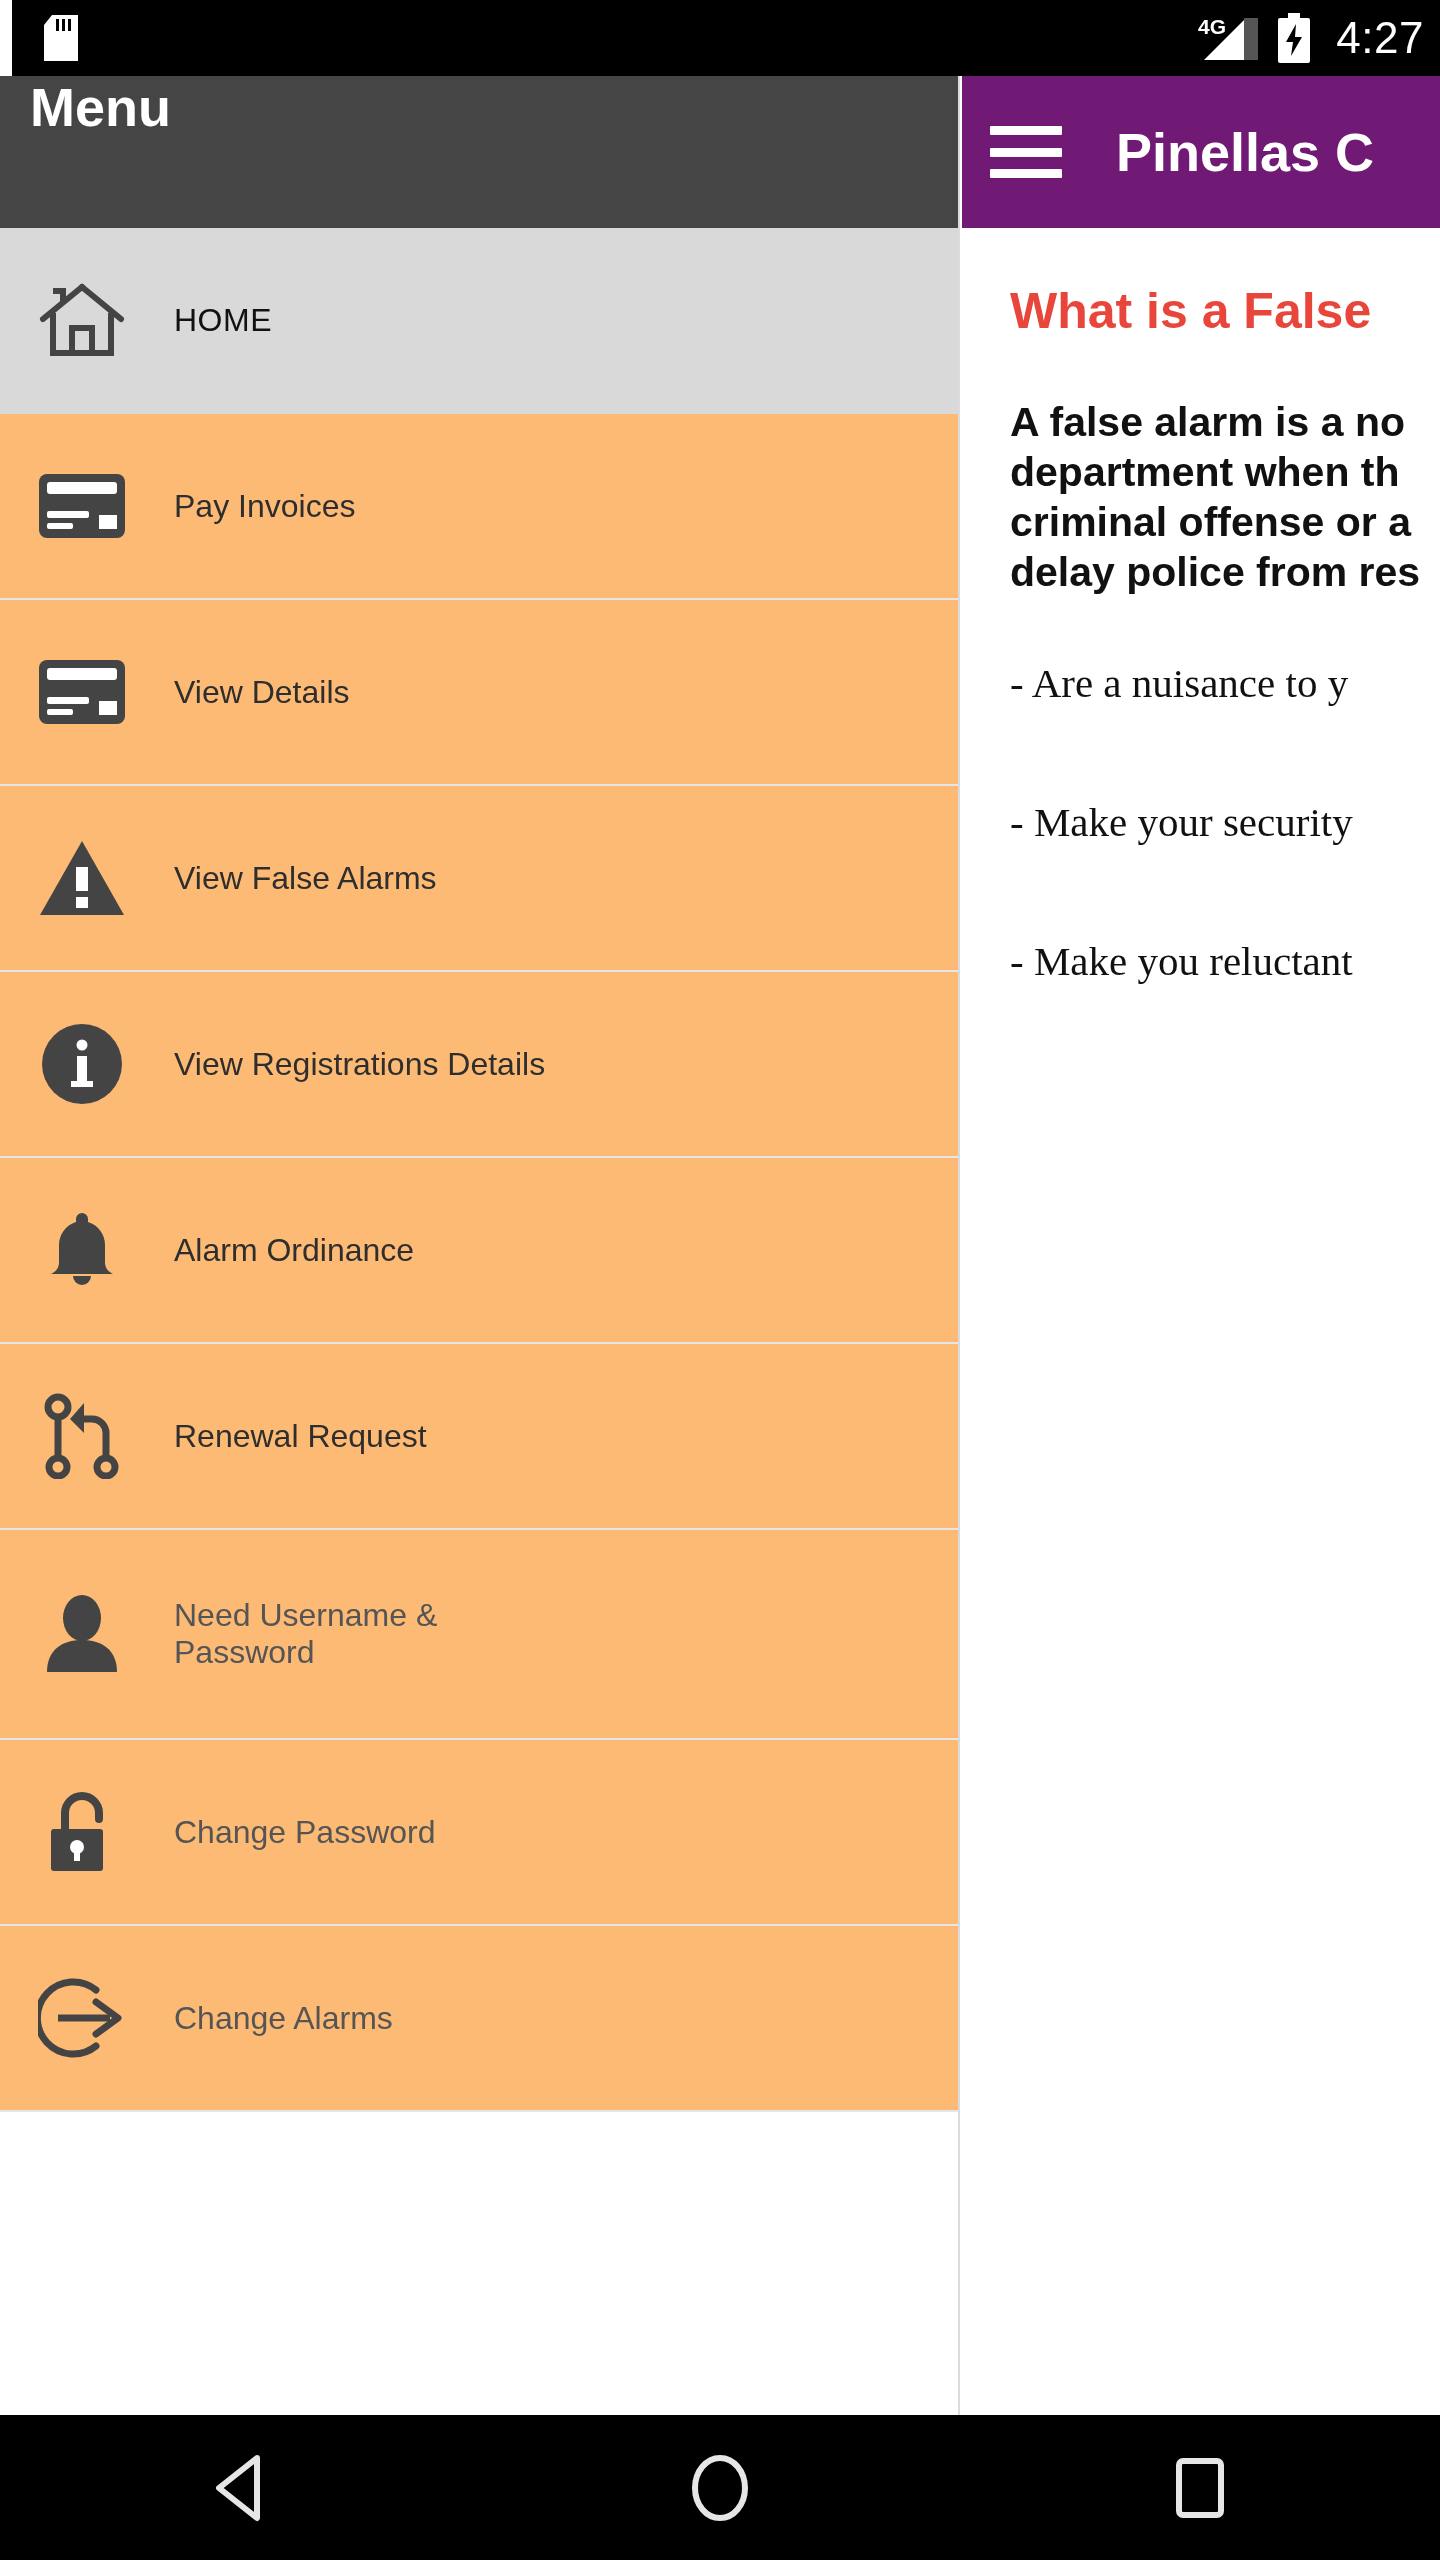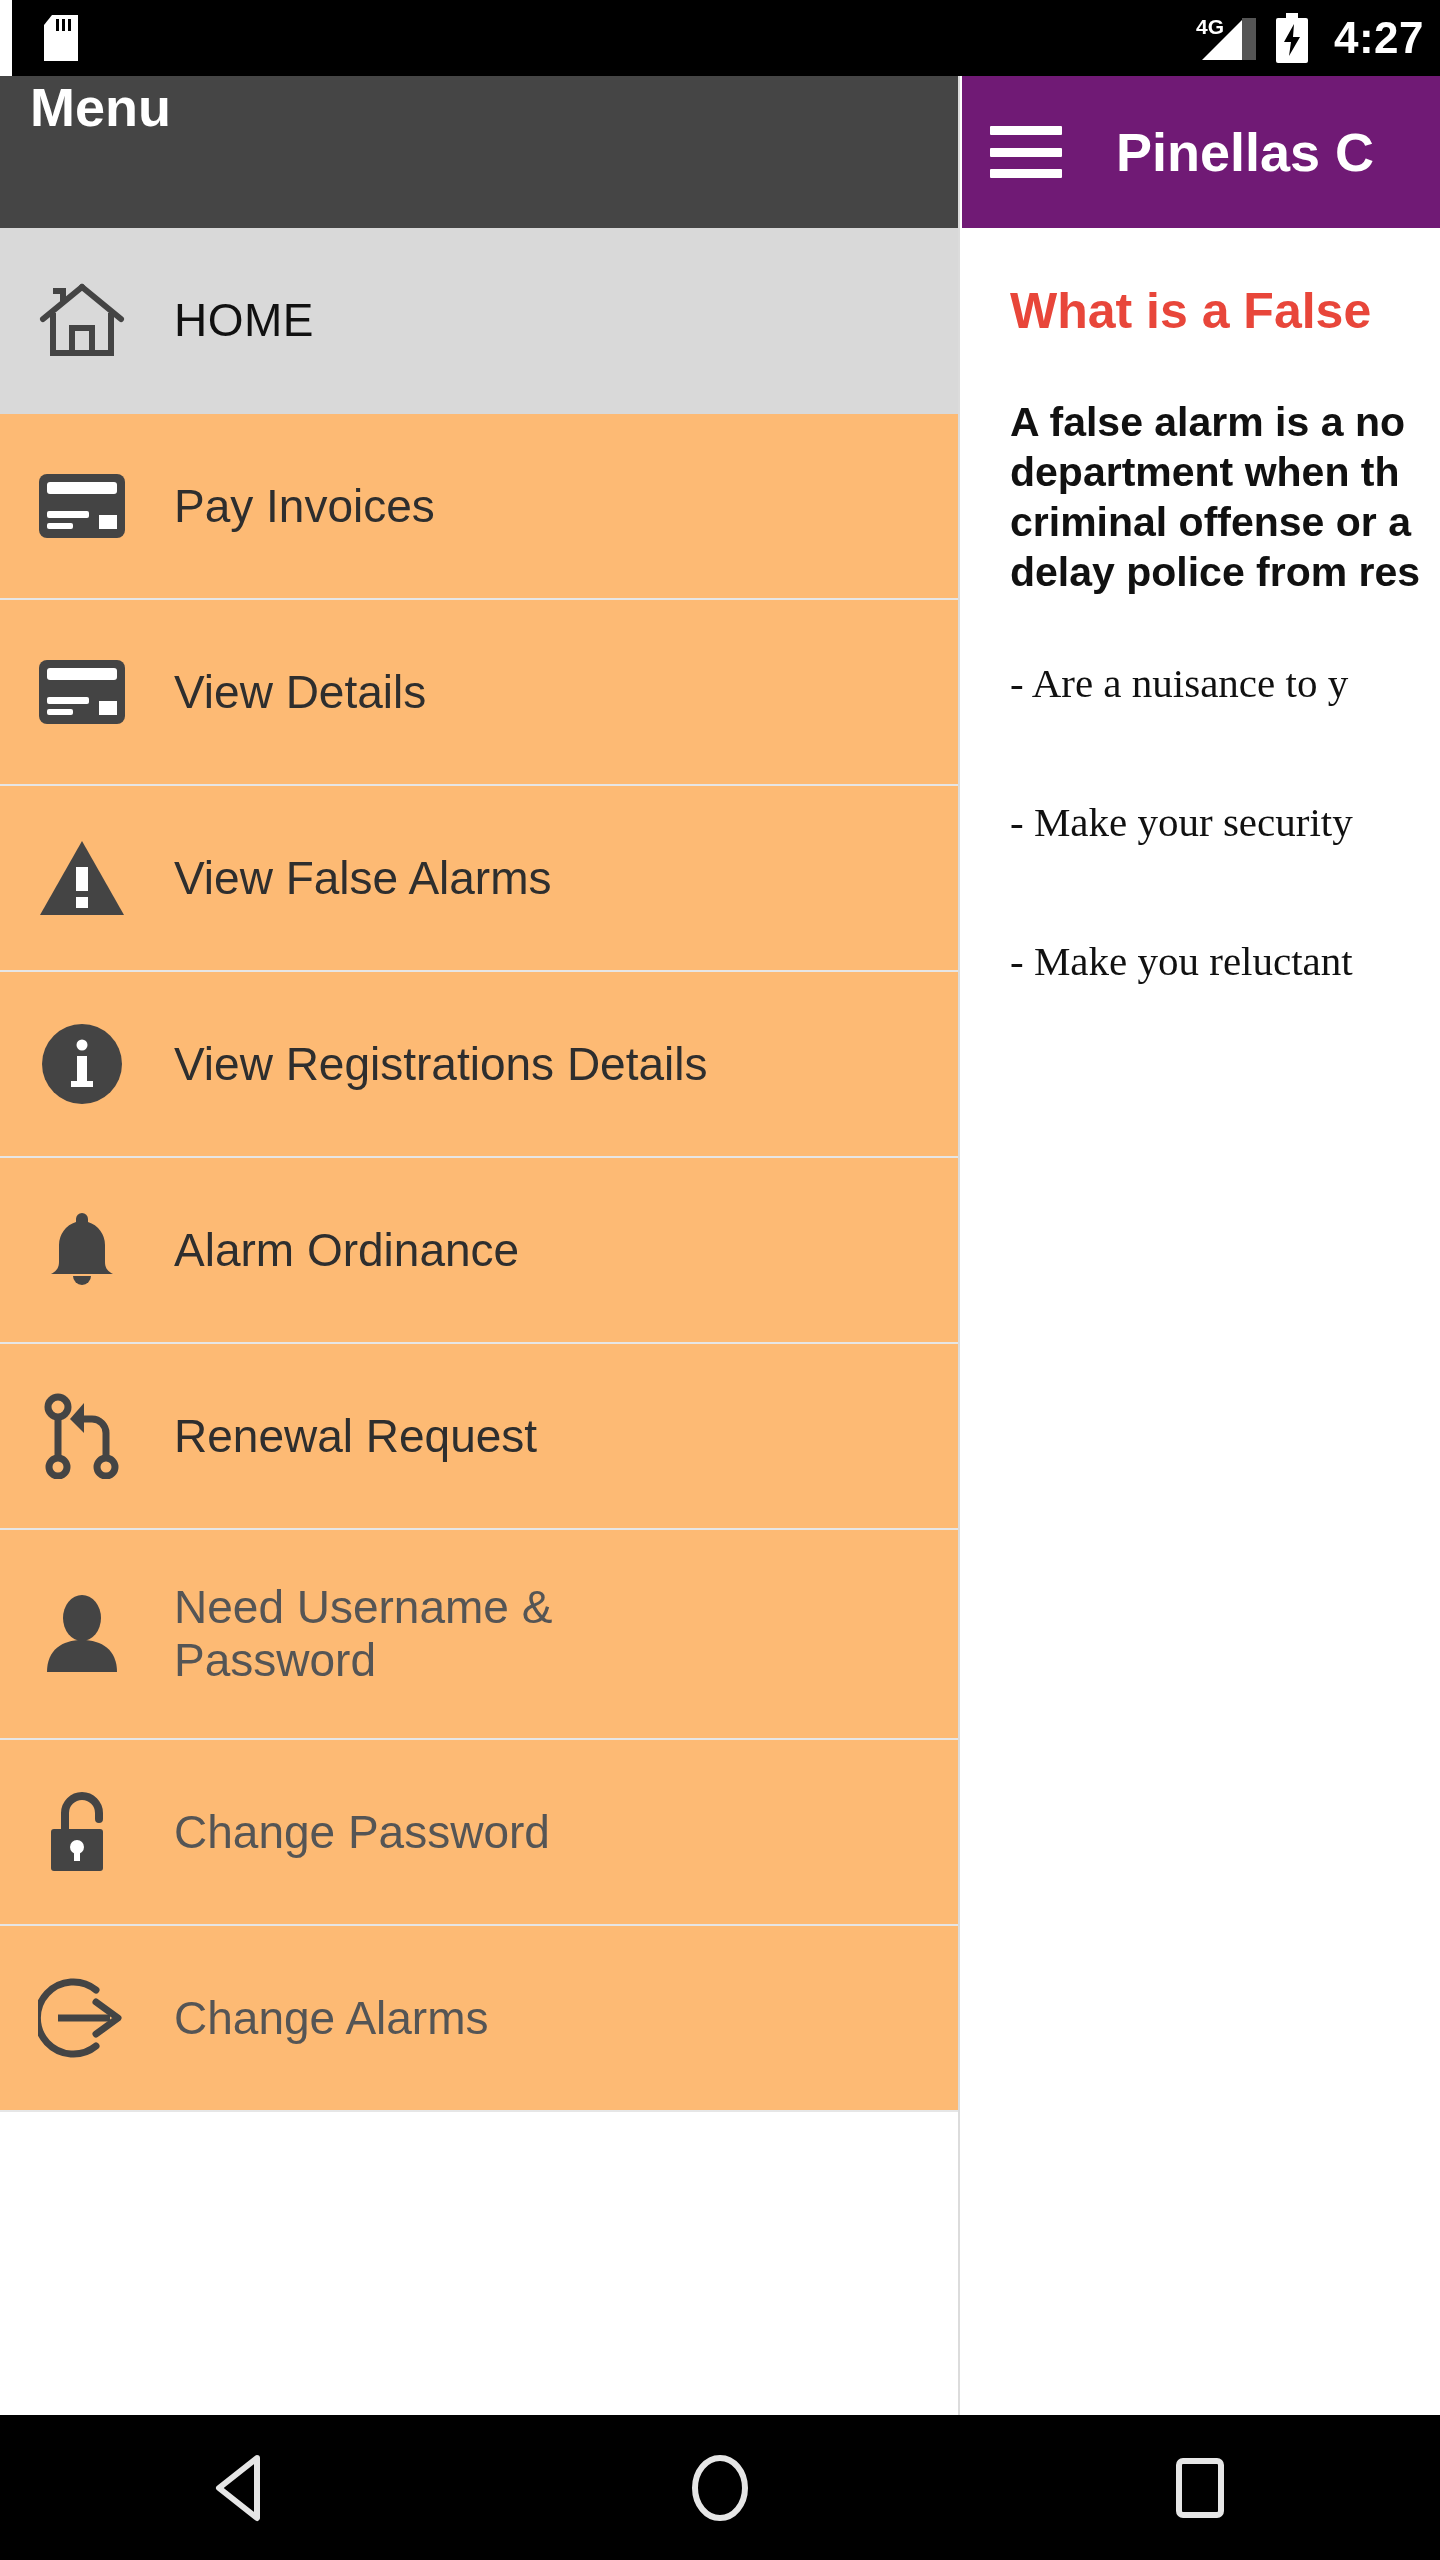--- a/index.html
+++ b/index.html
@@ -31,21 +31,21 @@
   .status-spacer { flex: 1 1 auto; }
   .status-right { display: flex; align-items: center; gap: 18px; flex: 0 0 auto; }
   .sd-icon { width: 34px; height: 46px; display: block; }
   .signal-icon { width: 60px; height: 48px; display: block; }
   .battery-icon { width: 36px; height: 50px; display: block; }
   .clock {
     color: #ffffff;
     font-size: 44px;
     line-height: 1;
     letter-spacing: 0.5px;
-    font-weight: 700;
+    font-weight: 400;
     margin-left: 6px;
   }
 
   
   .appbar {
     position: absolute;
     top: 76px; left: 962px;
     width: 478px;
     height: 152px;
     background: #701a75;
@@ -118,21 +118,21 @@
     width: 96px;
     flex: 0 0 96px;
     height: 96px;
     display: flex;
     align-items: center;
     justify-content: center;
   }
   .menu-icon svg { display: block; }
   .menu-label {
     margin-left: 44px;
-    font-size: 46px;
+    font-size: 32px;
     color: #2e2e2e;
     line-height: 1.15;
     white-space: pre-line;
   }
   .menu-label.home { color: #111111; letter-spacing: 0.5px; }
   .menu-label.muted { color: #555555; }
   .drawer-filler { height: 290px; background: #ffffff; }
 
   
   .content {

